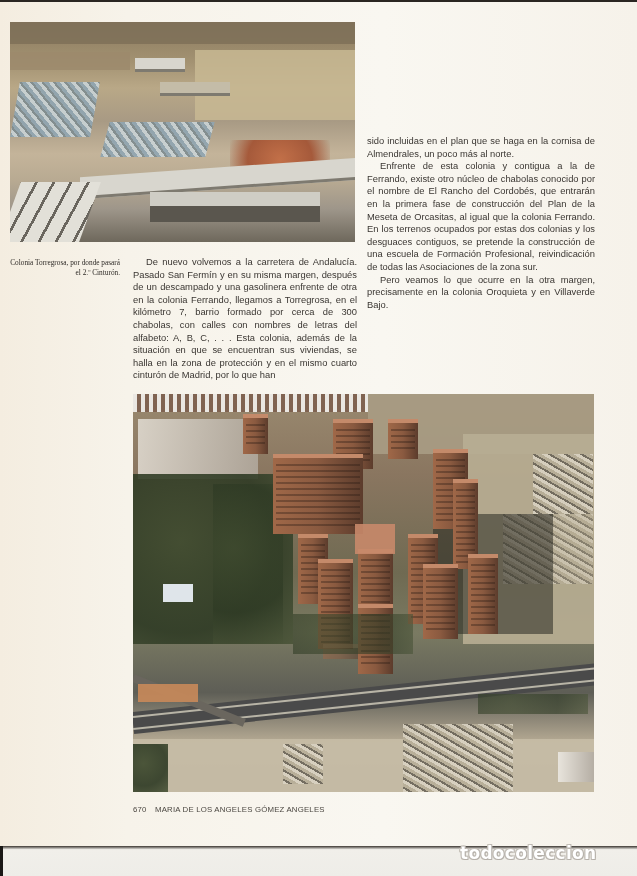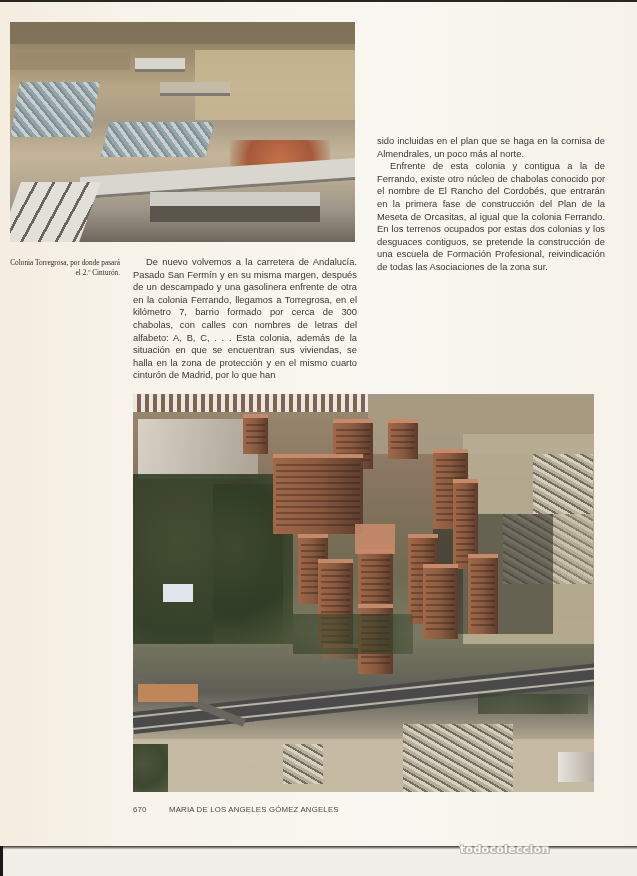--- a/index.html
+++ b/index.html
@@ -49,34 +49,34 @@
       font-size: 7.3px; line-height: 9.6px; color: #2e2a26; text-align: right;
     }
     .caption-top { left: 8px; top: 256px; width: 112px; }
     .caption-bottom { left: 8px; top: 740px; width: 120px; }
 
     .body-col {
       position: absolute; font-family: "Liberation Sans", "DejaVu Sans", sans-serif;
       font-size: 9.35px; line-height: 12.6px; color: #3a3632; text-align: justify;
     }
     .col-left { left: 133px; top: 254px; width: 224px; }
-    .col-right { left: 377px; top: 133px; width: 228px; }
+    .col-right { left: 367px; top: 133px; width: 228px; }
     .body-col p { text-indent: 13px; }
     .body-col p.noindent { text-indent: 0; }
 
     .footer-line {
       position: absolute; left: 133px; top: 803px; width: 300px;
       font-family: "Liberation Sans", "DejaVu Sans", sans-serif;
       font-size: 7.8px; color: #4a4640; letter-spacing: 0.2px;
     }
-    .footer-line .pn { margin-right: 20px; }
+    .footer-line .pn { margin-right: 6px; }
     .watermark {
       position: absolute; left: 460px; top: 843px; width: 170px; height: 26px;
       font-family: "DejaVu Sans", "Liberation Sans", sans-serif; font-weight: bold;
-      font-size: 11px; color: #ffffff; letter-spacing: 0.3px;
+      font-size: 17px; color: #ffffff; letter-spacing: 0.3px;
       text-shadow: 0 0 1px #9a9590, 1px 1px 0 #b8b3ac, -1px -1px 0 #c8c4bc, 1px -1px 0 #c0bbb4, -1px 1px 0 #c0bbb4;
     }
   </style>
 </head>
 <body>
 
 <div class="page">
 
   <div class="photo photo-top">
     <div class="field" style="left:0;top:0;width:345px;height:22px;background:#7e7058;"></div>
@@ -94,20 +94,21 @@
 
   <div class="caption caption-top">Colonia Torregrosa, por donde pasará el 2.º Cinturón.</div>
 
   <div class="body-col col-left">
     <p>De nuevo volvemos a la carretera de Andalucía. Pasado San Fermín y en su misma margen, después de un descampado y una gasolinera enfrente de otra en la colonia Ferrando, llegamos a Torregrosa, en el kilómetro 7, barrio formado por cerca de 300 chabolas, con calles con nombres de letras del alfabeto: A, B, C, . . . Esta colonia, además de la situación en que se encuentran sus viviendas, se halla en la zona de protección y en el mismo cuarto cinturón de Madrid, por lo que han</p>
   </div>
 
   <div class="body-col col-right">
     <p class="noindent">sido incluidas en el plan que se haga en la cornisa de Almendrales, un poco más al norte.</p>
     <p>Enfrente de esta colonia y contigua a la de Ferrando, existe otro núcleo de chabolas conocido por el nombre de El Rancho del Cordobés, que entrarán en la primera fase de construcción del Plan de la Meseta de Orcasitas, al igual que la colonia Ferrando. En los terrenos ocupados por estas dos colonias y los desguaces contiguos, se pretende la construcción de una escuela de Formación Profesional, reivindicación de todas las Asociaciones de la zona sur.</p>
+    <p>Pero veamos lo que ocurre en la otra margen, precisamente en la colonia Oroquieta y en Villaverde Bajo.</p>
   </div>
 
   <div class="photo photo-bottom">
     <div class="top-stripes"></div>
     <div class="bare" style="left:235px;top:0;width:226px;height:60px;background:#a89c84;"></div>
     <div class="bare" style="left:330px;top:40px;width:131px;height:210px;background:#b8ae94;"></div>
     <div class="junk" style="left:400px;top:60px;width:60px;height:60px;"></div>
     <div class="junk" style="left:370px;top:120px;width:90px;height:70px;opacity:.6;"></div>
     <div class="block" style="left:5px;top:25px;width:120px;height:60px;opacity:.8;"></div>
     <div class="trees" style="left:0;top:80px;width:160px;height:170px;"></div>

